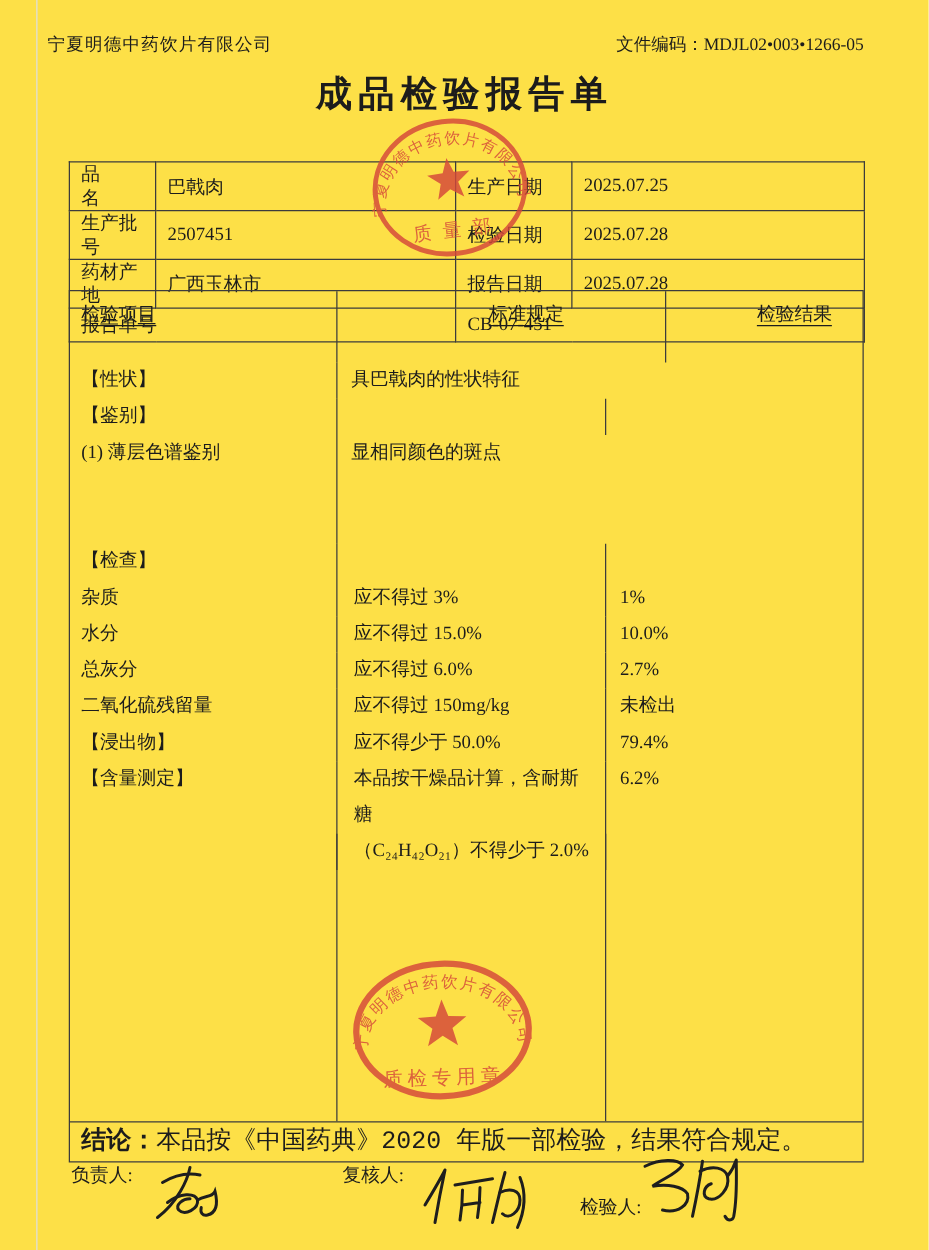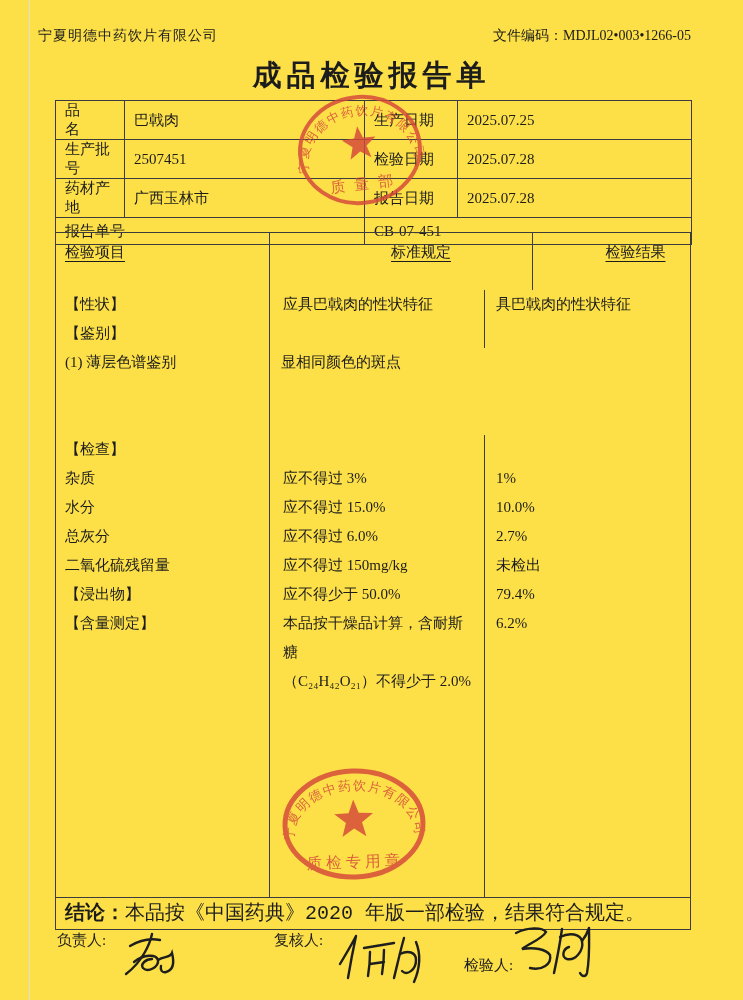--- a/index.html
+++ b/index.html
@@ -7,21 +7,21 @@
     position:relative;width:743px;height:1000px;background:#fde047;overflow:hidden;
     font-family:"Liberation Serif","DejaVu Serif",serif;color:#1c1c1c;
   }
   .scan-edge-left{position:absolute;left:29px;top:0;width:1px;height:100%;background:#dedede;}
   .header-company{position:absolute;left:38px;top:27px;font-size:14px;letter-spacing:1px;}
   .doc-code{position:absolute;right:52px;top:27px;font-size:14px;}
   .doc-title{position:absolute;left:0;right:0;top:56px;text-align:center;
     font-size:29px;font-weight:bold;letter-spacing:5px;}
 
   
-  table.info{position:absolute;left:55px;top:100px;width:636px;border-collapse:collapse;table-layout:fixed;}
+  table.info{position:absolute;left:55px;top:129px;width:636px;border-collapse:collapse;table-layout:fixed;}
   table.info td{border:1px solid #3c3c3c;font-size:15px;padding:0 0 0 9px;vertical-align:middle;}
   table.info tr.r{height:31px;}
   table.info tr.r-last{height:27px;}
 
   
   .items-table{position:absolute;left:55px;top:232px;width:636px;height:698px;
     border:1px solid #3c3c3c;box-sizing:border-box;display:flex;flex-direction:column;}
   .items-body{flex:1;display:flex;flex-direction:column;min-height:0;}
   .irow{display:grid;grid-template-columns:214px 215px 1fr;font-size:15px;line-height:29px;}
   .irow .c1{border-right:1px solid #3c3c3c;padding-left:9px;box-sizing:border-box;}
@@ -96,21 +96,20 @@
 
   <div class="items-table">
     <div class="items-body">
       <div class="irow h-head">
         <div class="c1"><u>检验项目</u></div>
         <div class="c2"><u>标准规定</u></div>
         <div class="c3"><u>检验结果</u></div>
       </div>
       <div class="irow h1">
         <div class="c1">【性状】</div>
-        <div class="c2">应具巴戟肉的性状特征</div>
         <div class="c3">具巴戟肉的性状特征</div>
       </div>
       <div class="irow h1">
         <div class="c1">【鉴别】</div>
         <div class="c2"></div>
         <div class="c3"></div>
       </div>
       <div class="irow h3">
         <div class="c1">(1) 薄层色谱鉴别</div>
         <div class="c3">显相同颜色的斑点</div>

